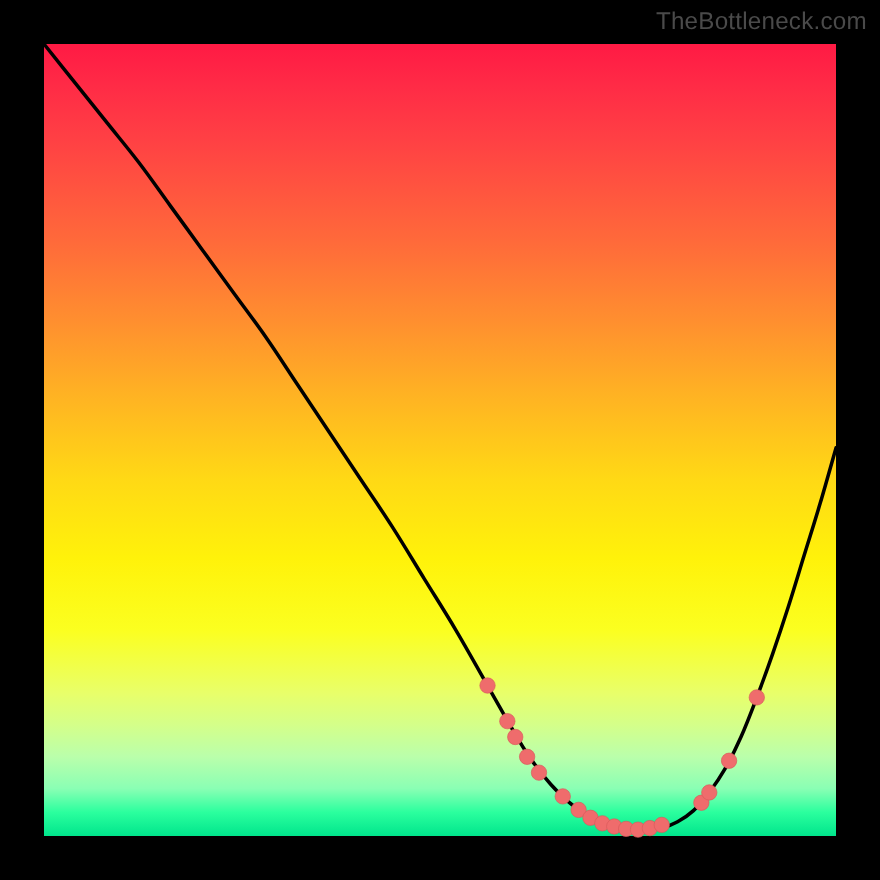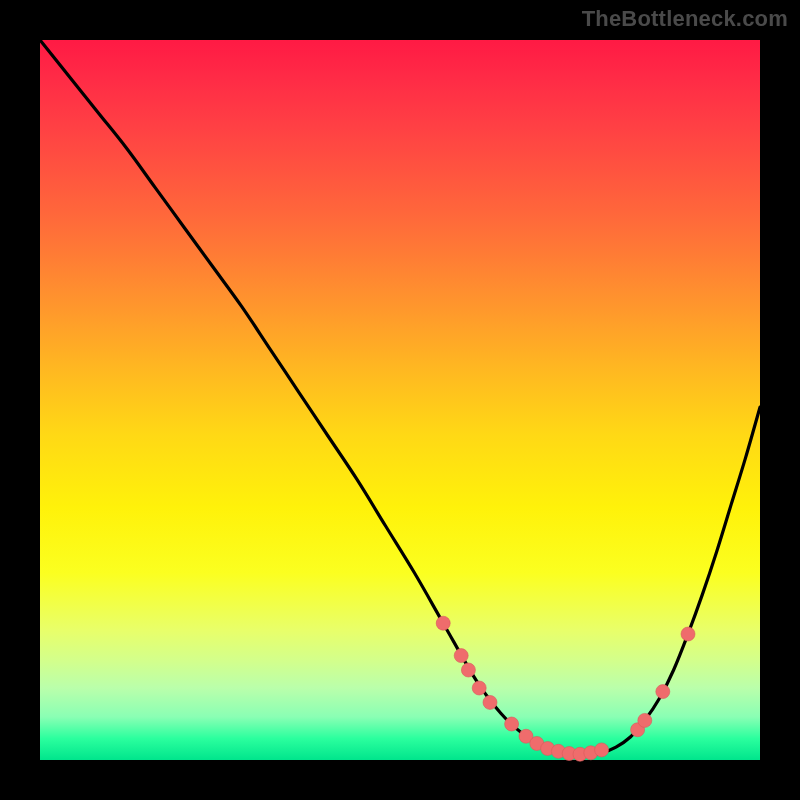--- a/index.html
+++ b/index.html
@@ -56,21 +56,21 @@
     width: 720px;
     height: 720px;
     overflow: visible;
   }
   .attribution {
     position: absolute;
     top: 6px;
     right: 12px;
     color: #4a4a4a;
     font-size: 22px;
-    font-weight: 700;
+    font-weight: 400;
     letter-spacing: 0.2px;
     user-select: none;
   }
 </style>
 </head>
 <body>
 
 <div class="stage">
   <div class="attribution">TheBottleneck.com</div>
 

